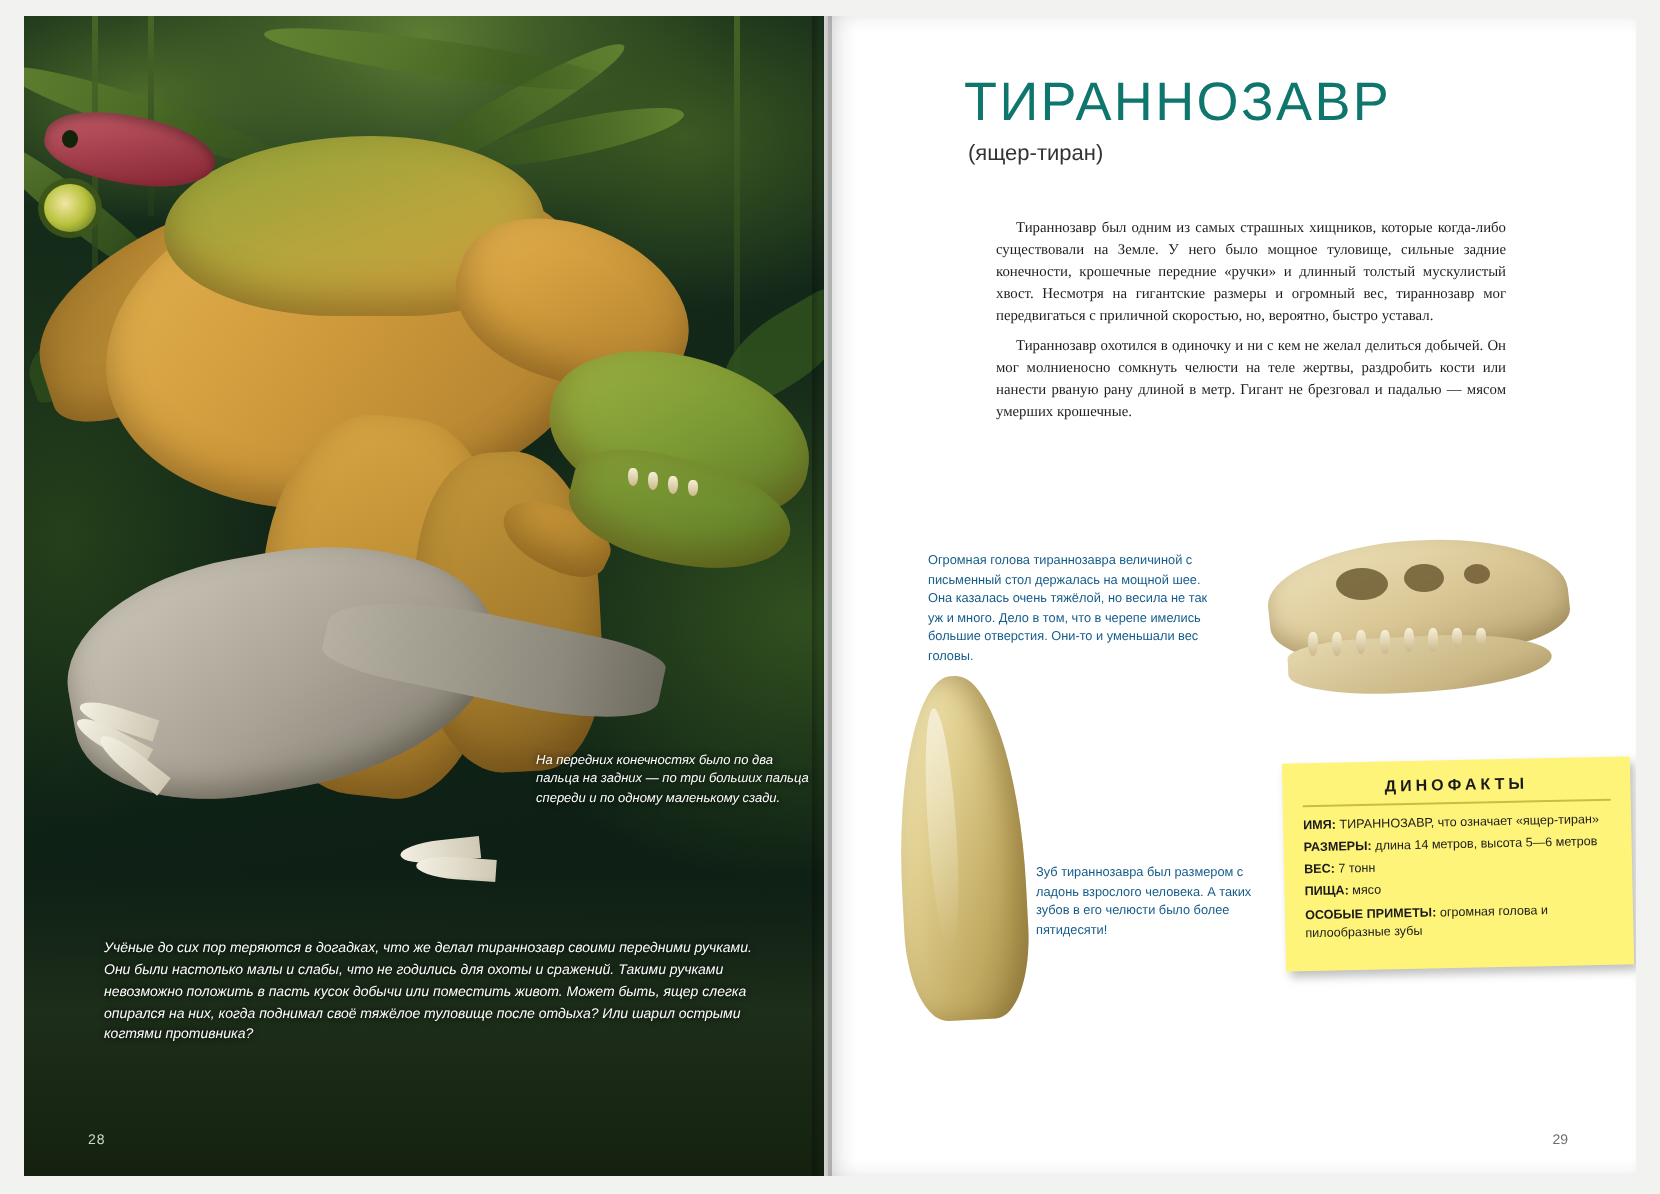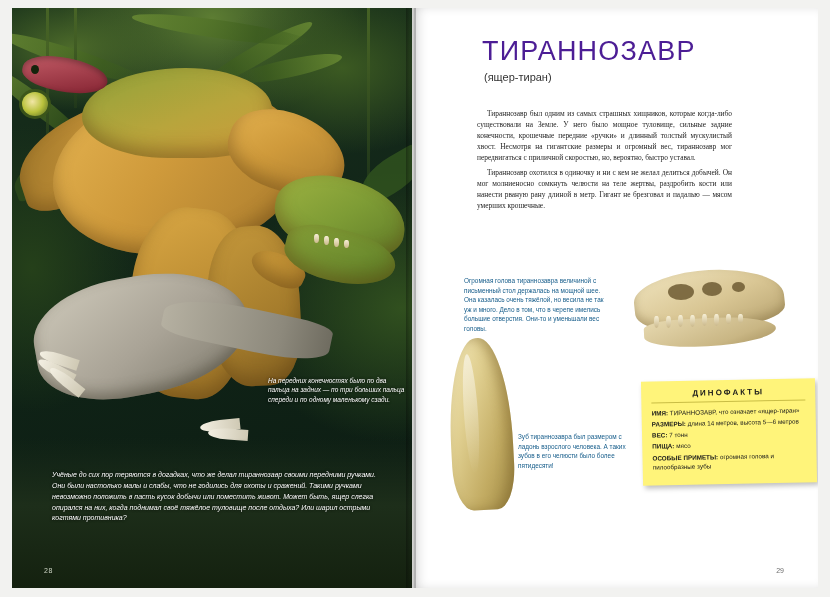--- a/index.html
+++ b/index.html
@@ -211,33 +211,33 @@
     height: 580px;
     background: #ffffff;
     overflow: hidden;
     box-shadow: inset 6px 0 14px -6px rgba(0,0,0,0.30);
   }
   .title {
     position: absolute;
     left: 68px; top: 28px;
     font-size: 27px;
     letter-spacing: 1.2px;
-    color: #4c1d95;
+    color: #0f766e;
     font-family: "Liberation Sans", sans-serif;
     font-weight: 400;
   }
   .subtitle {
     position: absolute;
     left: 70px; top: 63px;
     font-size: 11px;
     color: #333;
   }
   .body-text {
     position: absolute;
-    left: 63px; top: 100px;
+    left: 84px; top: 100px;
     width: 255px;
     font-family: "Liberation Serif", serif;
     font-size: 7.4px;
     line-height: 1.5;
     color: #1d1d1d;
     text-align: justify;
   }
   .body-text p { margin: 0 0 3px 0; text-indent: 10px; }
 
   .cap-head {

